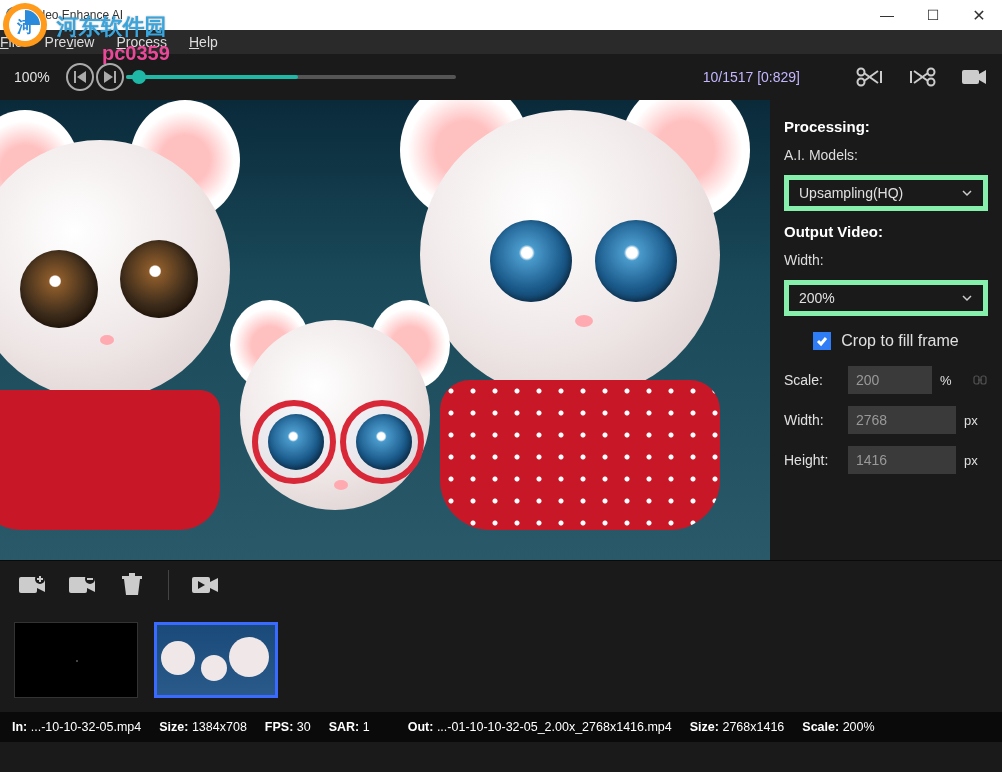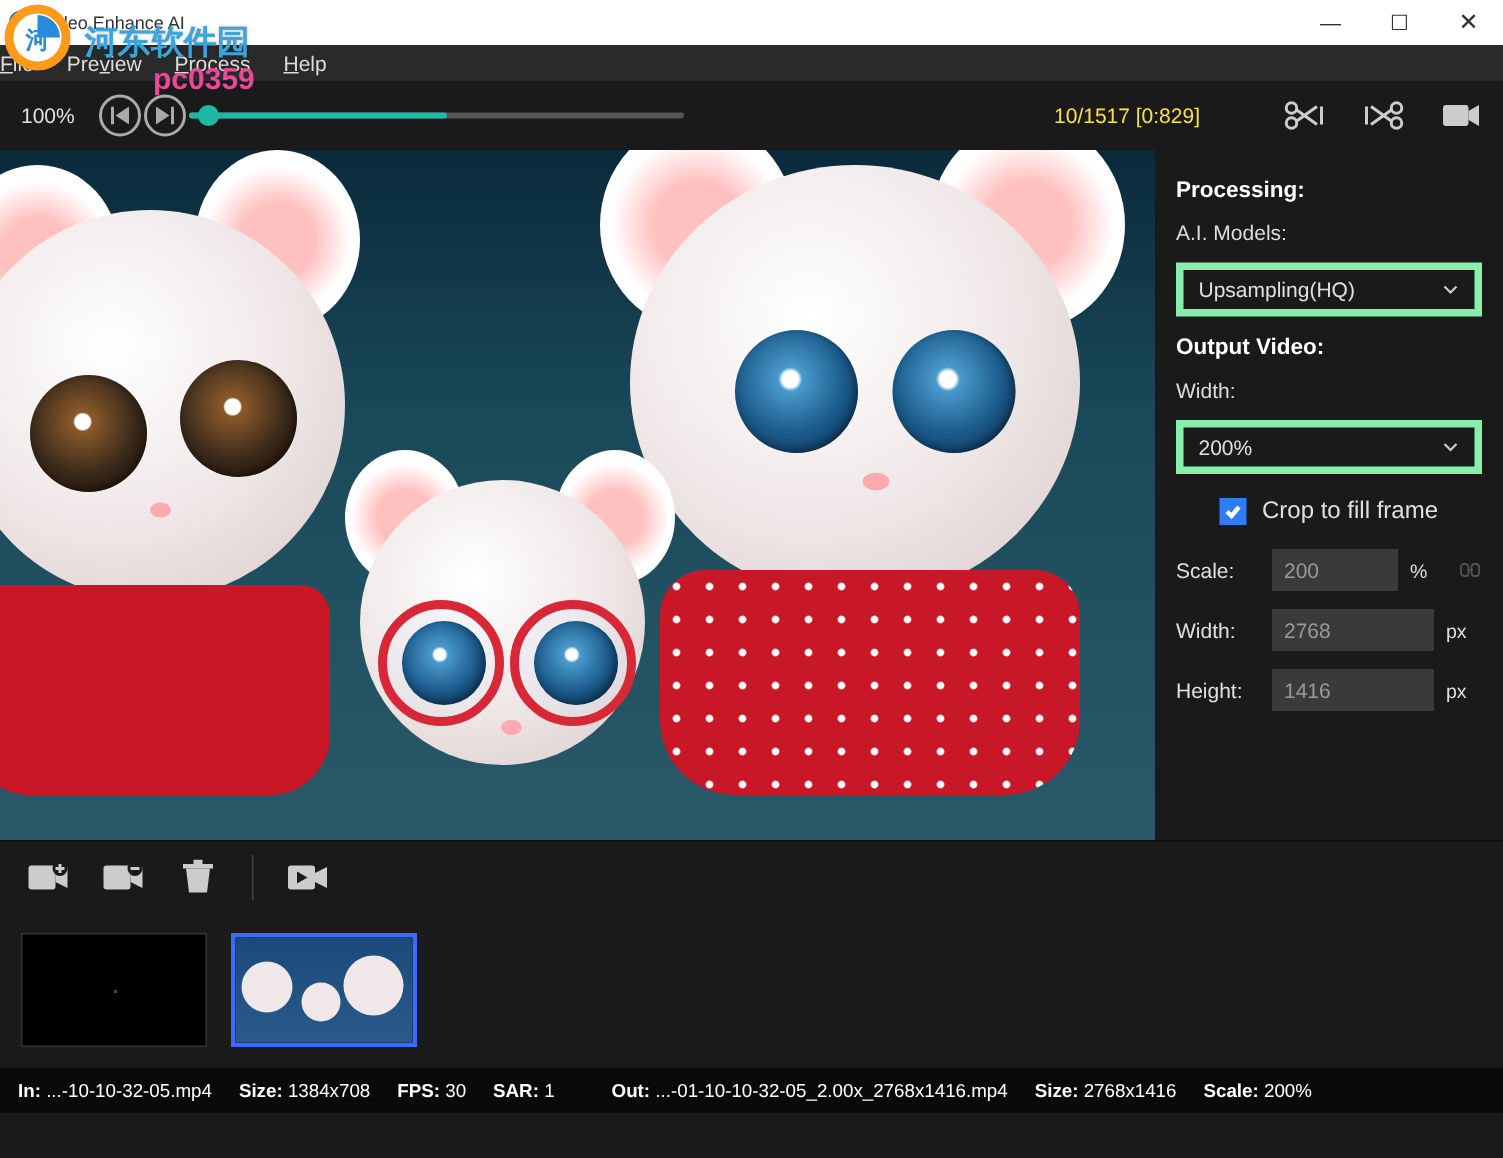--- a/index.html
+++ b/index.html
@@ -25,21 +25,21 @@
 
 
 .toolbar { height: 46px; background: #1a1a1a; display: flex; align-items: center; padding: 0 14px; gap: 2px; }
 .zoom { font-size: 14px; width: 50px; }
 .round-btn { width: 28px; height: 28px; border: 2px solid #aaa; border-radius: 50%; display: flex; align-items: center; justify-content: center; color: #aaa; cursor: pointer; }
 .round-btn svg { width: 12px; height: 12px; fill: #aaa; }
 .slider-wrap { flex: 0 0 330px; display: flex; align-items: center; }
 .slider-track { position: relative; height: 4px; background: #555; width: 100%; border-radius: 2px; }
 .slider-fill { position: absolute; height: 4px; background: #1fb8a6; left: 0; top: 0; border-radius: 2px; }
 .slider-thumb { position: absolute; width: 14px; height: 14px; background: #1fb8a6; border-radius: 50%; top: -5px; transform: translateX(-50%); }
-.frame-label { font-size: 14px; color: #fde047; margin-left: auto; margin-right: 4px; }
+.frame-label { font-size: 14px; color: #c4b5fd; margin-left: auto; margin-right: 4px; }
 .tool-icons { display: flex; gap: 24px; margin-left: 50px; }
 .tool-icons .ti { width: 28px; height: 20px; cursor: pointer; }
 .tool-icons .ti svg { width: 100%; height: 100%; fill: #ccc; }
 
 
 .main { display: flex; height: 460px; }
 .preview { flex: 1; background: #000; position: relative; overflow: hidden; }
 .sidepanel { width: 232px; background: #1a1a1a; padding: 18px 14px 10px 14px; display: flex; flex-direction: column; gap: 12px; overflow: hidden; }
 .sec-title { font-size: 15px; font-weight: bold; color: #fff; }
 .label { font-size: 14px; color: #ddd; }

